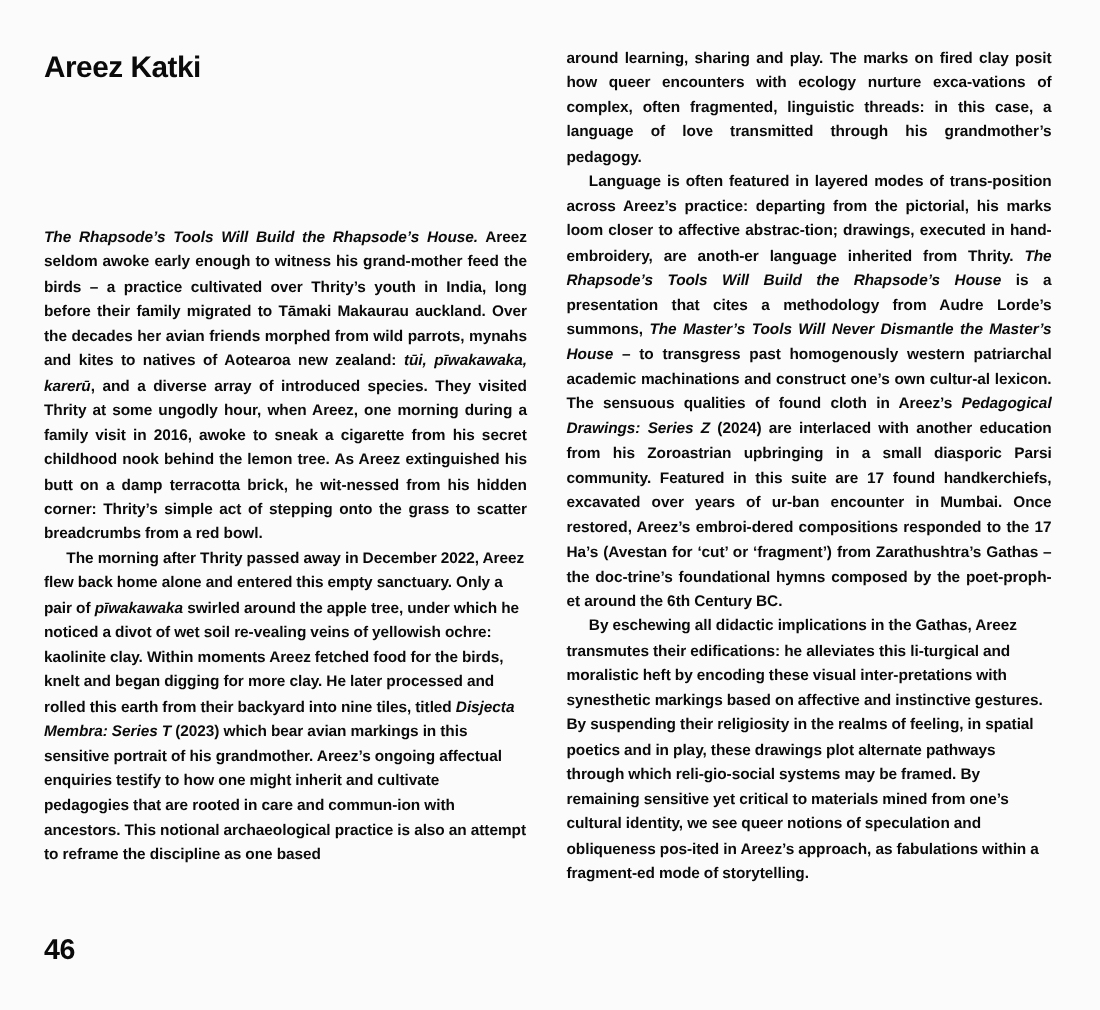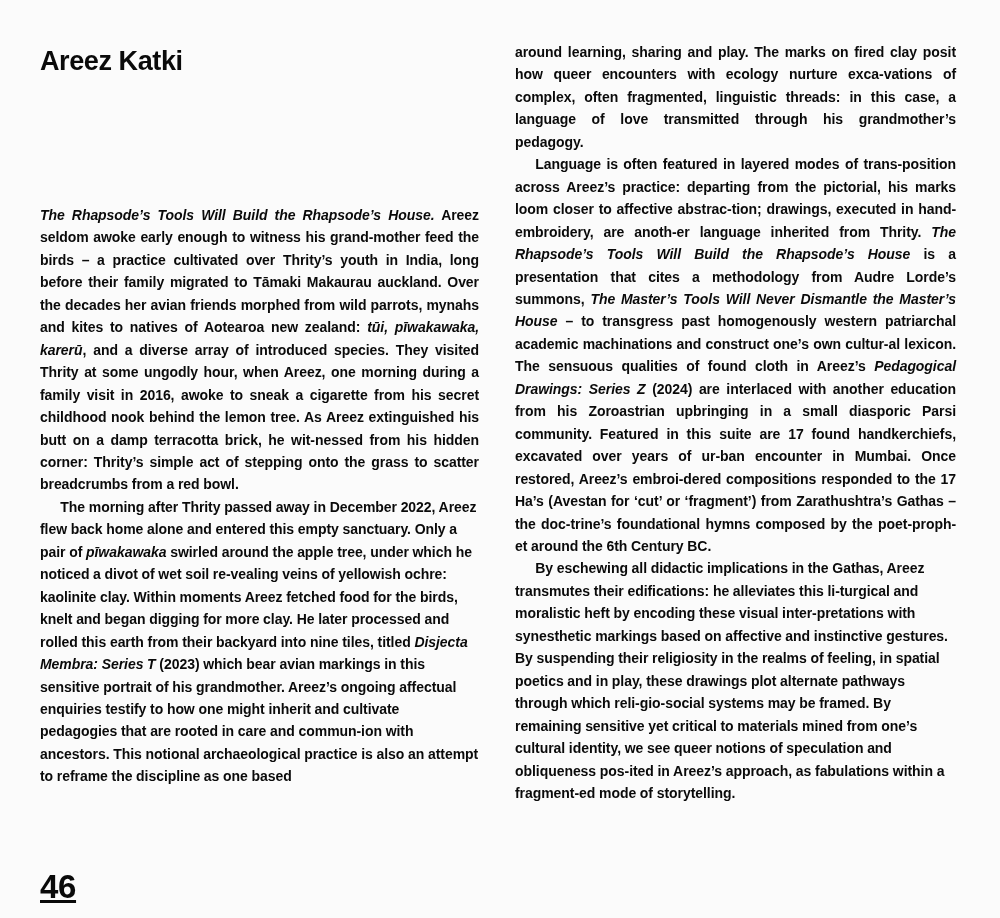--- a/index.html
+++ b/index.html
@@ -69,25 +69,24 @@
 
   em, .it {
     font-style: italic;
     font-weight: 700;
   }
 
   
   .folio {
     position: absolute;
     left: 40px;
-    top: 868px;
-    font-size: 33px;
+    top: 848px;
+    font-size: 26px;
     font-weight: 700;
     letter-spacing: -0.01em;
-    text-decoration: underline;
   }
 </style>
 </head>
 <body style="background: rgb(251, 251, 251); color: rgb(10, 10, 10);">
 
 <div class="page">
 
   <h1 class="page-title">Areez Katki</h1>
 
   <div class="col col-left">

